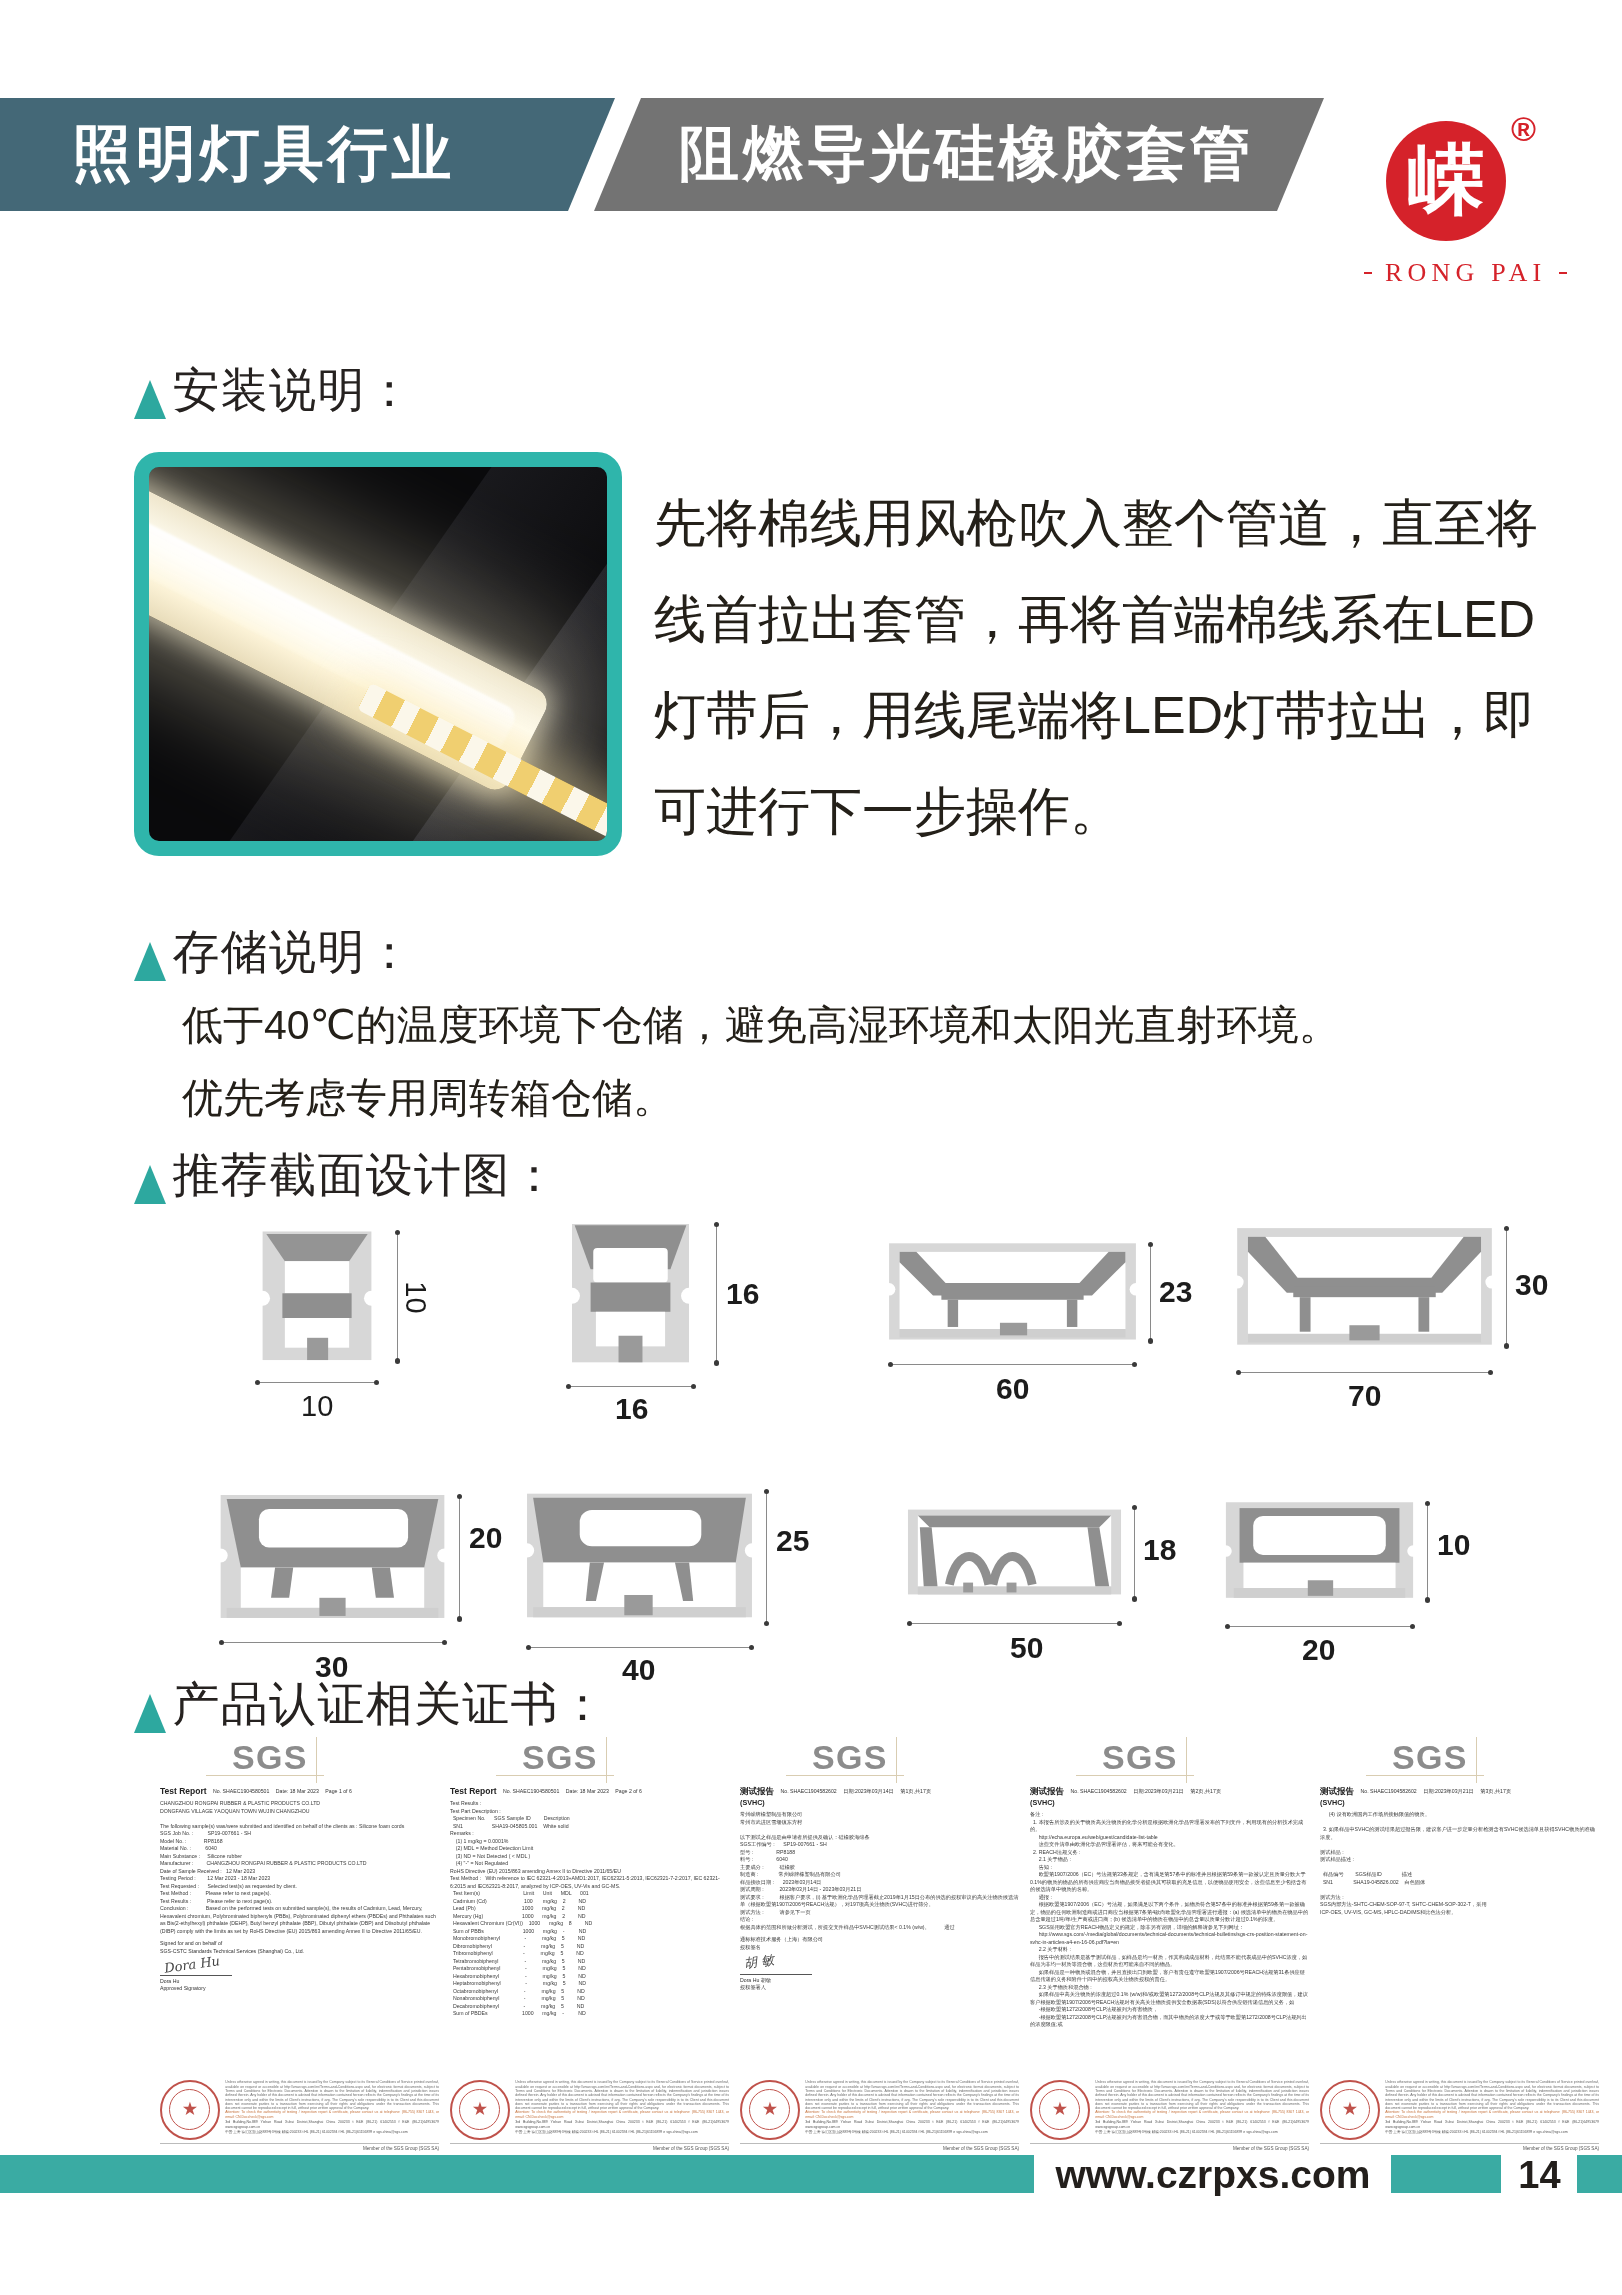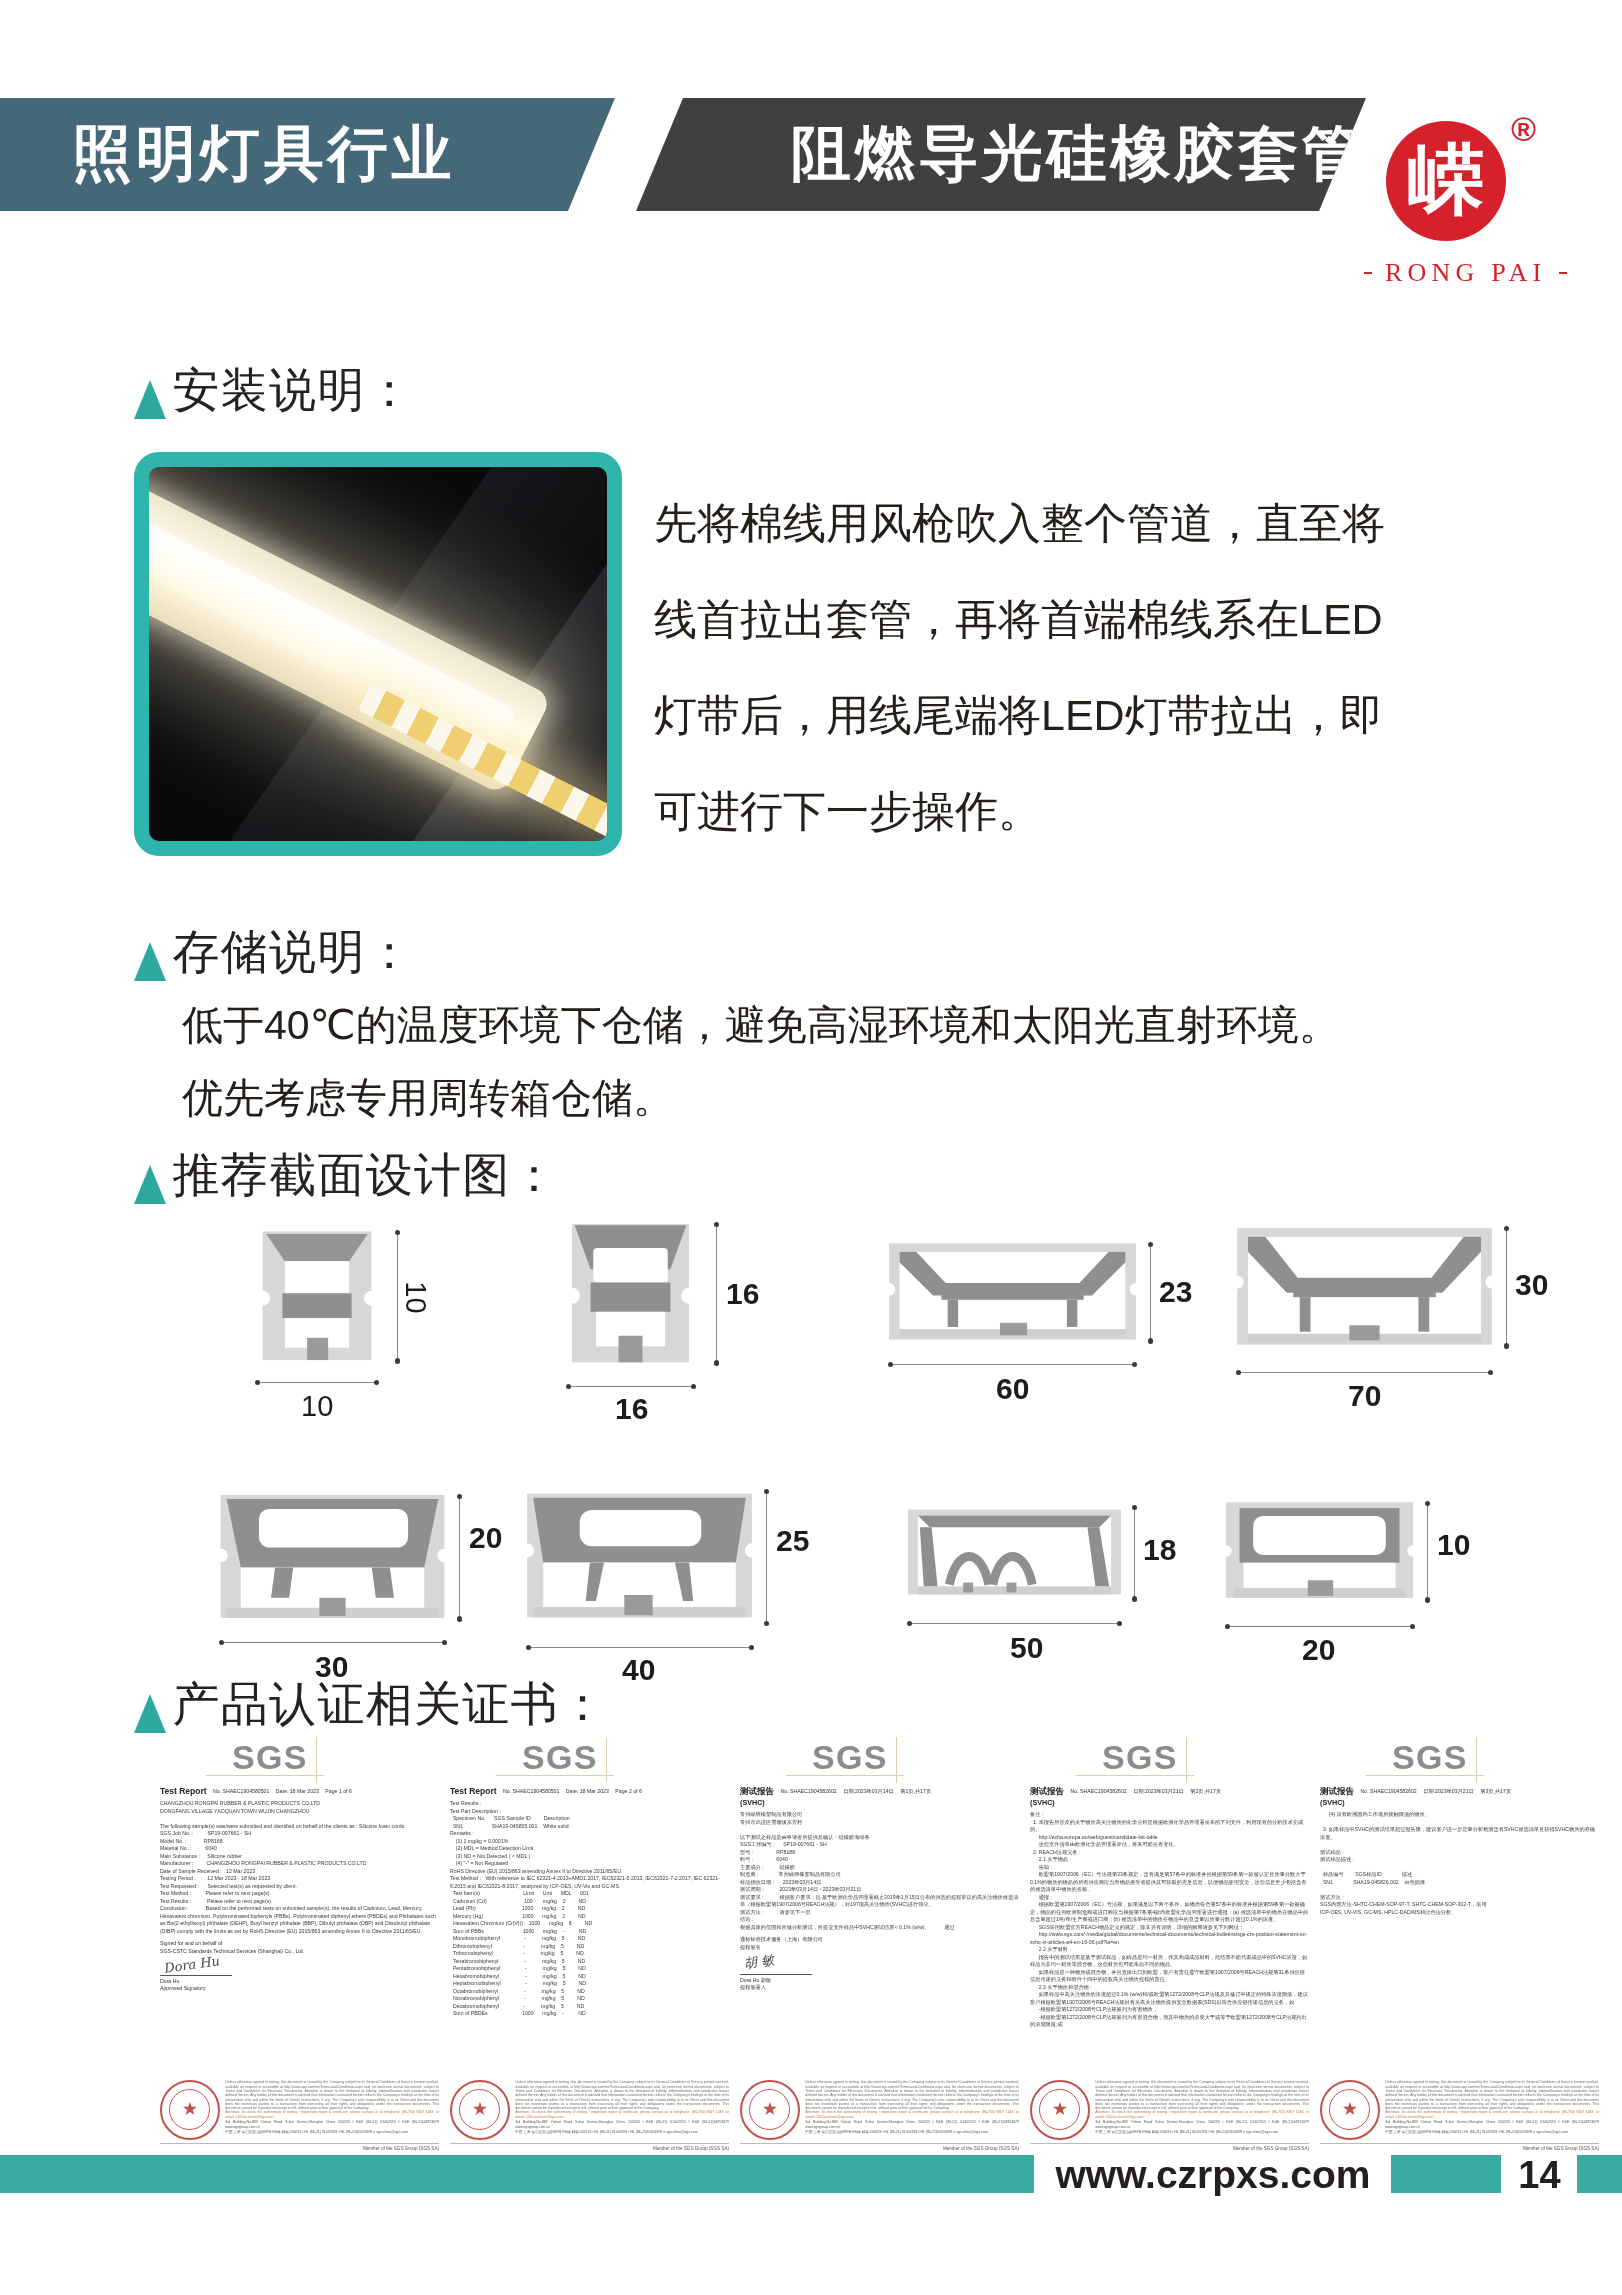--- a/index.html
+++ b/index.html
@@ -1,21 +1,21 @@
 <!DOCTYPE html>
 <html style="font-size:10.5px"><head>
 <meta charset="utf-8">
 <style>
   html,body{margin:0;padding:0;background:#ffffff;}
   .page{position:relative;width:1623px;height:2295px;background:#ffffff;overflow:hidden;
         font-family:"Liberation Sans","DejaVu Sans",sans-serif;color:#231f1c;}
   
   .banner{position:absolute;top:98px;height:113px;display:flex;align-items:center;}
   .banner-dark{left:0;width:615px;background:#446877;clip-path:polygon(0 0,100% 0,calc(100% - 47px) 100%,0 100%);}
-  .banner-teal{left:636px;width:730px;background:#404040;clip-path:polygon(47px 0,100% 0,calc(100% - 47px) 100%,0 100%);justify-content:flex-end;}
+  .banner-teal{left:594px;width:730px;background:#737373;clip-path:polygon(47px 0,100% 0,calc(100% - 47px) 100%,0 100%);}
   .banner span{color:#fff;font-size:60px;font-weight:700;letter-spacing:3.9px;white-space:nowrap;}
   .banner-dark span{padding-left:72px;}
   .banner-teal span{padding-left:85px;}
   .logo{position:absolute;left:1368px;top:105px;width:216px;height:196px;}
   .logo-circle{position:absolute;left:18.3px;top:15.7px;width:120px;height:120px;border-radius:50%;
                background:#d5222a;display:flex;align-items:center;justify-content:center;}
   .logo-circle span{color:#fff;font-size:77px;font-weight:700;font-family:"Liberation Serif","DejaVu Serif",serif;}
   .logo-reg{position:absolute;left:143px;top:5.2px;color:#d5222a;font-size:34px;font-weight:700;}
   .logo-caption{position:absolute;left:-3.9px;top:153px;width:203px;display:flex;align-items:center;justify-content:center;gap:13px;
                 color:#d5222a;font-family:"Liberation Serif","DejaVu Serif",serif;font-size:26px;letter-spacing:5.2px;white-space:nowrap;}
@@ -35,21 +35,21 @@
         background:linear-gradient(180deg,#efe6cc 0%,#fffdf2 38%,#fdf4d9 70%,#e8dcba 100%);
         transform:rotate(27deg);transform-origin:left top;
         box-shadow:0 0 105px 39px rgba(250,240,205,.40),0 0 26px 6.5px rgba(255,248,220,.55);}
   .tube-core{position:absolute;left:6%;top:26%;width:90%;height:44%;border-radius:13px;
         background:linear-gradient(180deg,rgba(255,255,255,.95),rgba(255,252,235,.35));filter:blur(1.3px);}
   .strip{position:absolute;left:222px;top:216px;width:340px;height:30px;transform:rotate(27deg);transform-origin:left top;
         border-radius:5.2px;background:repeating-linear-gradient(90deg,#fbf7ea 0 17px,#f0cf70 17px 38px);
         box-shadow:0 0 46px 14.4px rgba(250,230,170,.45);}
   
   .para{position:absolute;left:654px;top:475px;width:864px;}
-  .para div{font-size:43px;line-height:96px;white-space:nowrap;color:#242019;}
+  .para div{font-size:52px;line-height:96px;white-space:nowrap;color:#242019;}
   .storage-lines{position:absolute;left:182px;top:989px;width:1309px;}
   .storage-lines div{font-size:41px;line-height:73px;white-space:nowrap;color:#242019;}
   
   .diag{position:absolute;}
   .diag svg{position:absolute;}
   .vline{position:absolute;width:1.3px;background:#8a8a8a;}
   .vline:before,.vline:after{content:"";position:absolute;left:-2px;width:5.2px;height:5.2px;border-radius:50%;background:#3a3a3a;}
   .vline:before{top:-2px;} .vline:after{bottom:-2px;}
   .hline{position:absolute;height:1.3px;background:#8a8a8a;}
   .hline:before,.hline:after{content:"";position:absolute;top:-2px;width:5.2px;height:5.2px;border-radius:50%;background:#3a3a3a;}

